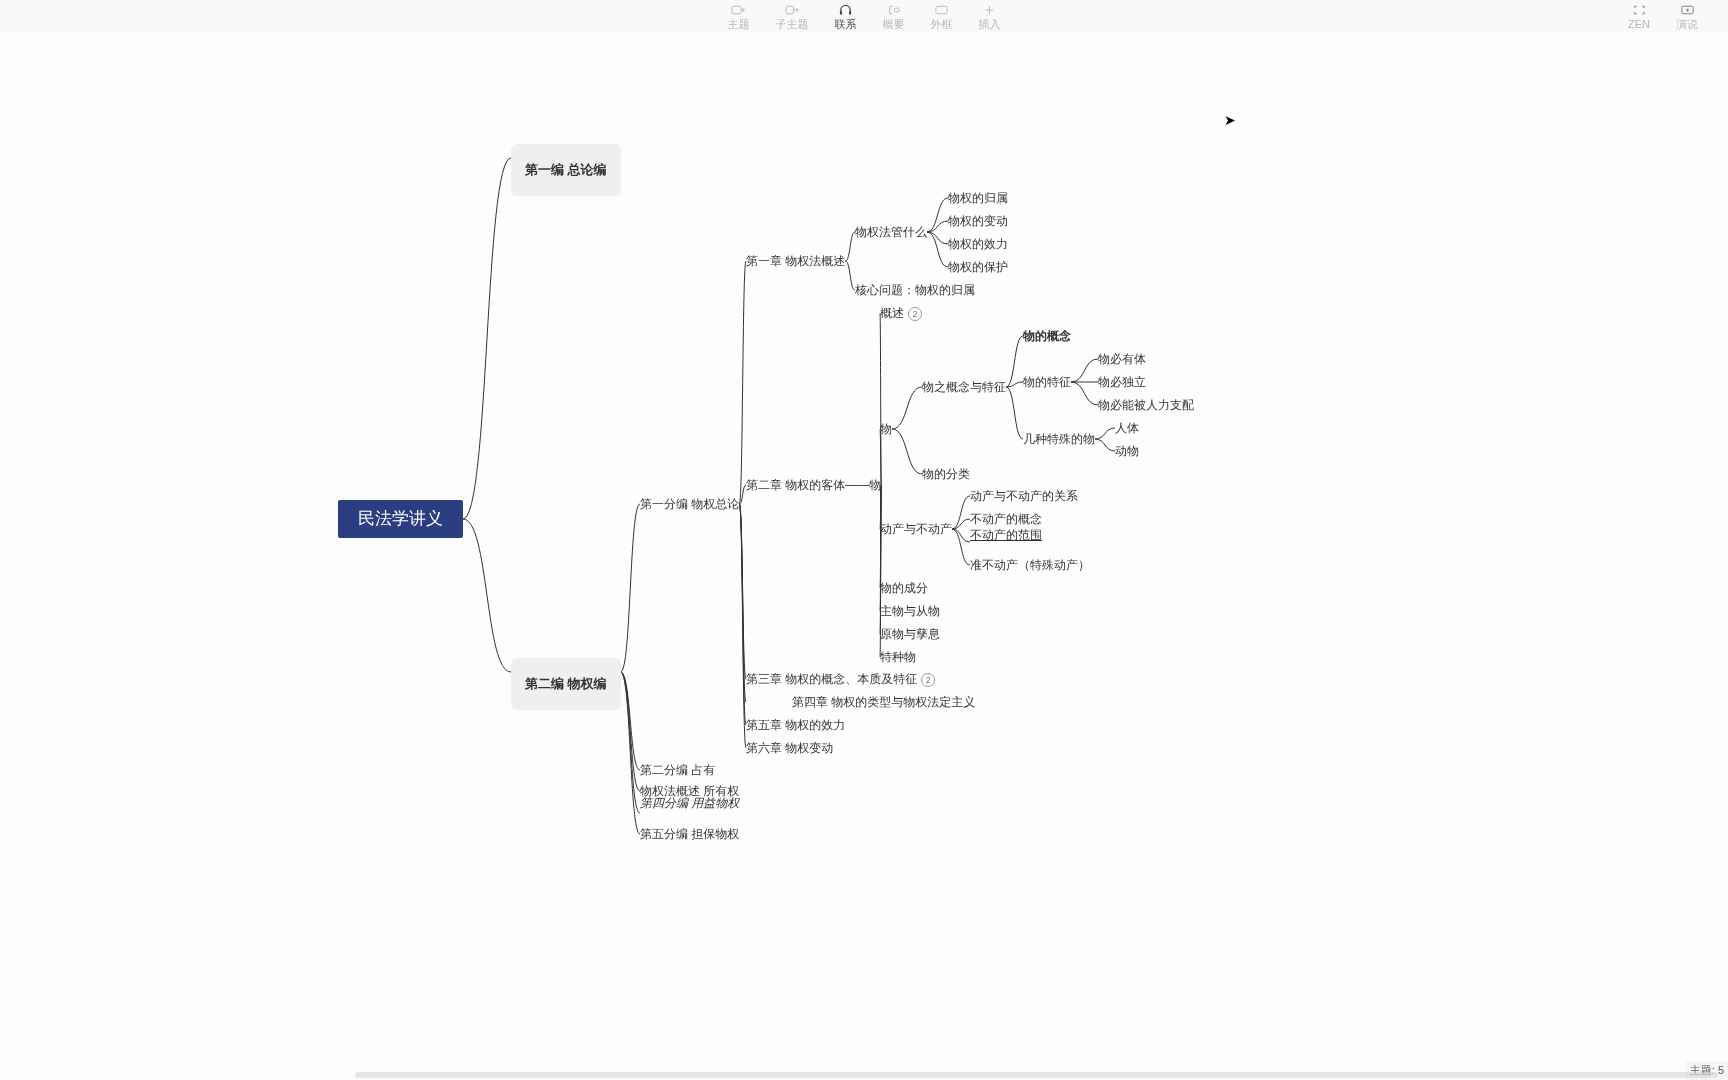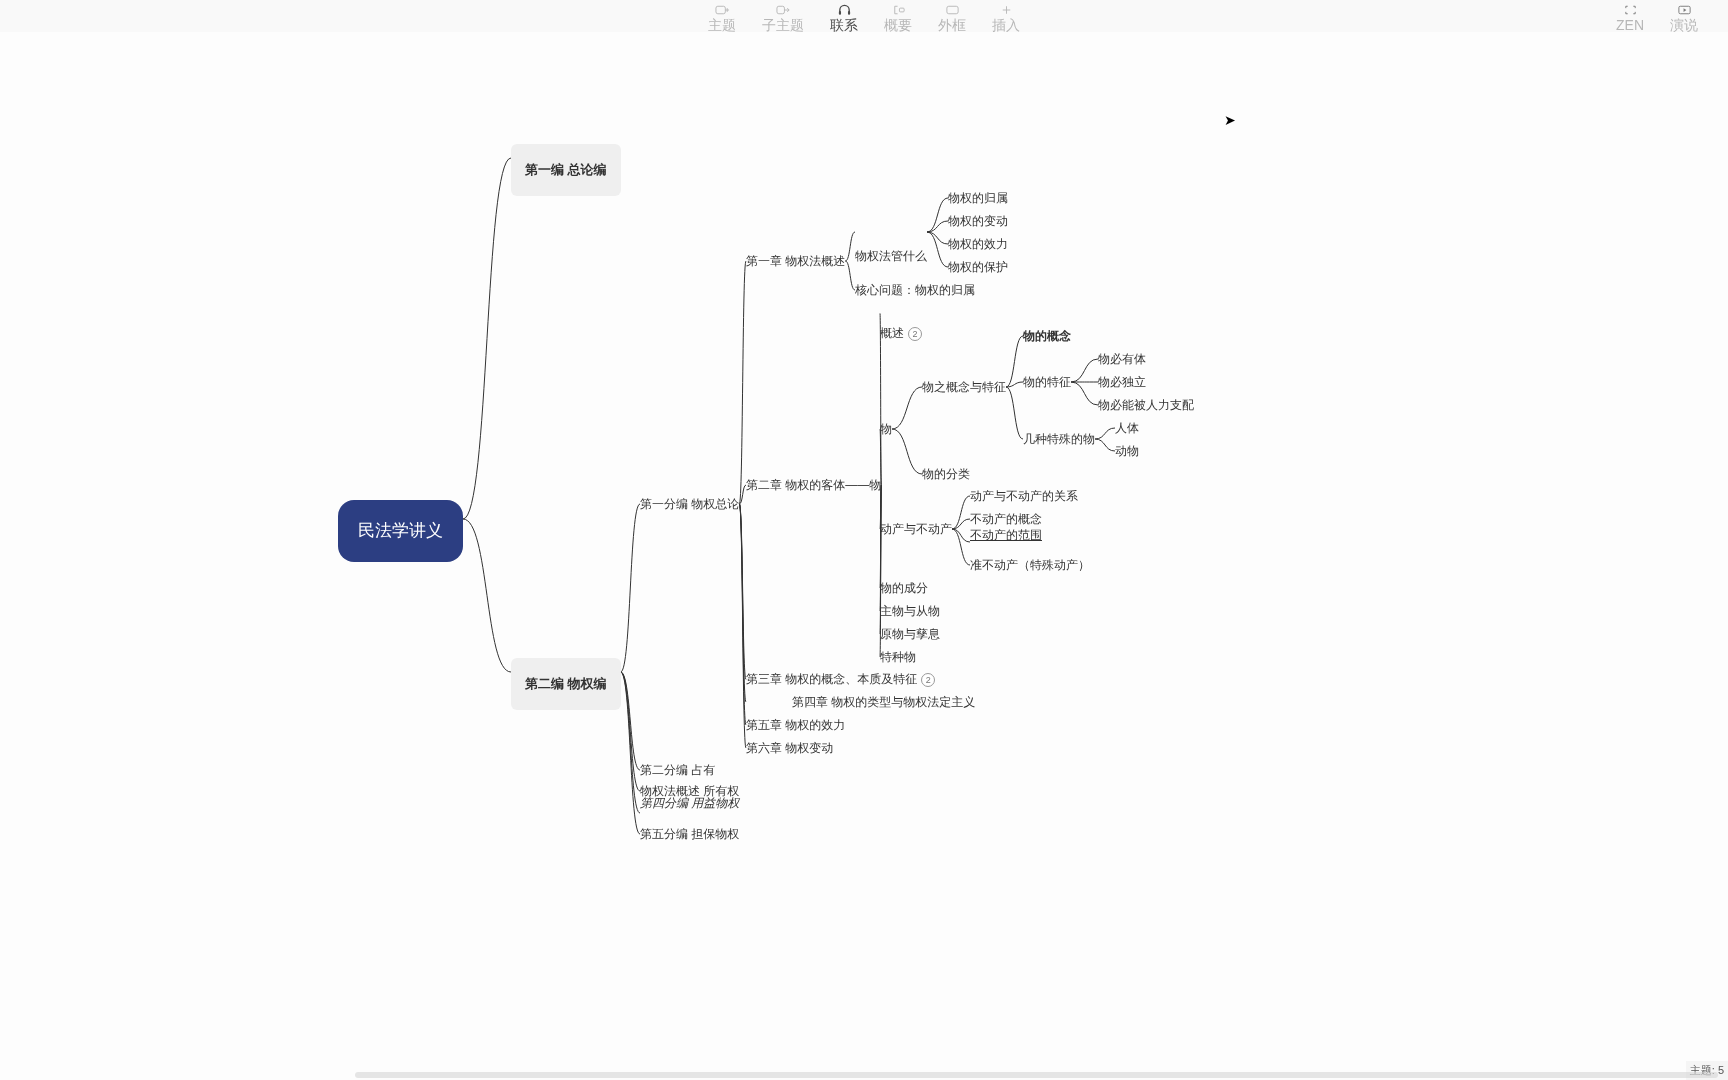--- a/index.html
+++ b/index.html
@@ -33,21 +33,21 @@
     right: 30px;
     display: flex;
     gap: 26px;
   }
   .toolbar-btn {
     display: flex;
     flex-direction: column;
     align-items: center;
     gap: 1px;
     color: #b7b7b7;
-    font-size: 14px;
+    font-size: 11px;
     user-select: none;
     cursor: pointer;
   }
   .toolbar-btn.active { color: #4a4a4a; }
   .toolbar-btn svg { width: 15px; height: 12px; }
   .toolbar-btn .lbl { line-height: 10px; }
   
   .canvas {
     position: absolute;
     top: 32px; left: 0; right: 0; bottom: 0;
@@ -59,22 +59,22 @@
     font-size: 12px;
     color: #333;
     white-space: nowrap;
     line-height: 14px;
   }
   .root {
     background: #2c3e82;
     color: #fff;
     font-size: 17px;
     font-weight: 500;
-    padding: 24px 20px;
-    border-radius: 16px;
+    padding: 12px 20px;
+    border-radius: 2px;
   }
   .section {
     background: #efefef;
     color: #333;
     font-weight: bold;
     font-size: 13px;
     padding: 19px 14px;
     border-radius: 6px;
   }
   .badge {
@@ -251,28 +251,28 @@
 
   <div class="node" id="ch1" style="left:746px; top:222px;">第一章 物权法概述</div>
   <div class="node" id="ch2" style="left:746px; top:446px;">第二章 物权的客体——物</div>
   <div class="node" id="ch3w" style="left:746px; top:640px;">
      <span>第三章 物权的概念、本质及特征</span><span class="badge">2</span>
   </div>
   <div class="node" id="ch4" style="left:746px; top:663px;margin-left:46px;">第四章 物权的类型与物权法定主义</div>
   <div class="node" id="ch5" style="left:746px; top:686px;text-align:center;">第五章 物权的效力</div>
   <div class="node" id="ch6" style="left:746px; top:709px;">第六章 物权变动</div>
 
-  <div class="node" id="c1a" style="left:855px; top:193px;margin-top:24px;">物权法管什么</div>
+  <div class="node" id="c1a" style="left:855px; top:193px;">物权法管什么</div>
   <div class="node" id="c1b" style="left:855px; top:251px;">核心问题：物权的归属</div>
   <div class="node" id="c1a0" style="left:948px; top:159px;">物权的归属</div>
   <div class="node" id="c1a1" style="left:948px; top:182px;">物权的变动</div>
   <div class="node" id="c1a2" style="left:948px; top:205px;">物权的效力</div>
   <div class="node" id="c1a3" style="left:948px; top:228px;">物权的保护</div>
 
-  <div class="node" id="c2i0" style="left:880px; top:274px;margin-top:20px;">
+  <div class="node" id="c2i0" style="left:880px; top:274px;">
     <span>概述</span><span class="badge">2</span>
   </div>
   <div class="node" id="c2i1" style="left:880px; top:390px;">物</div>
   <div class="node" id="c2i2" style="left:880px; top:490px;">动产与不动产</div>
   <div class="node" id="c2i3" style="left:880px; top:549px;">物的成分</div>
   <div class="node" id="c2i4" style="left:880px; top:572px;">主物与从物</div>
   <div class="node" id="c2i5" style="left:880px; top:595px;">原物与孳息</div>
   <div class="node" id="c2i6" style="left:880px; top:618px;">特种物</div>
 
   <div class="node" id="wu0" style="left:922px; top:348px;">物之概念与特征</div>

